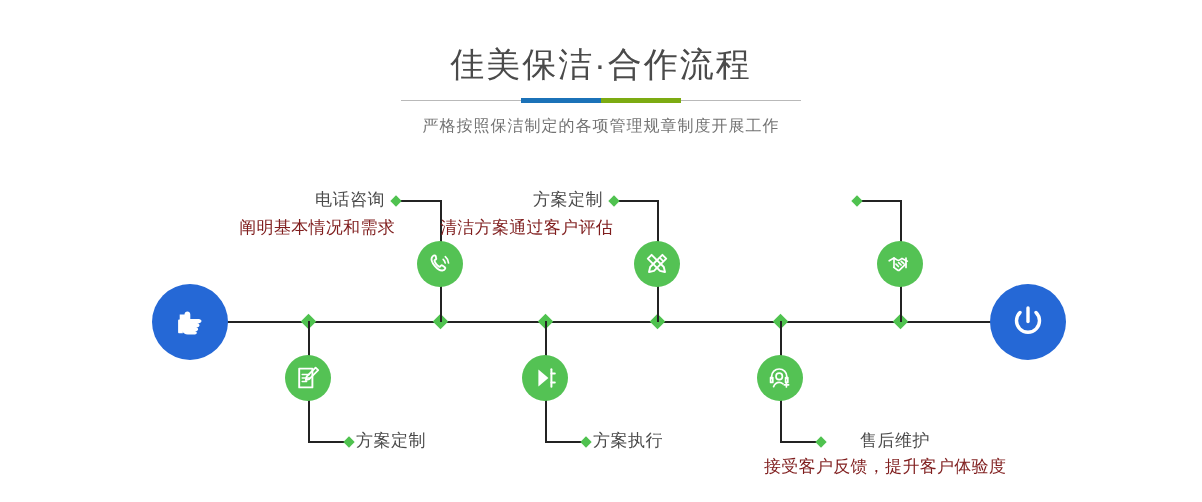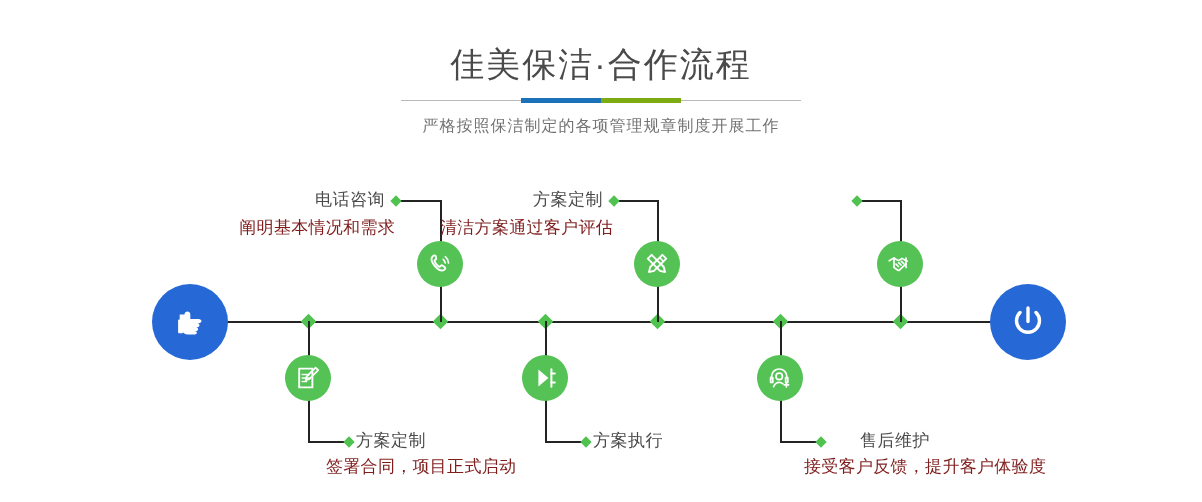--- a/index.html
+++ b/index.html
@@ -266,21 +266,20 @@
       <svg width="28" height="28" viewBox="0 0 28 28">
         <path fill="none" stroke="#ffffff" stroke-width="1.9" stroke-linejoin="round" d="M5.2 4.6h13.2v18.8H5.2z"></path>
         <line x1="8.2" y1="10.5" x2="15.4" y2="10.5" stroke="#ffffff" stroke-width="1.5" stroke-linecap="round"></line>
         <line x1="8.2" y1="14" x2="15.4" y2="14" stroke="#ffffff" stroke-width="1.5" stroke-linecap="round"></line>
         <line x1="8.2" y1="17.5" x2="12.6" y2="17.5" stroke="#ffffff" stroke-width="1.5" stroke-linecap="round"></line>
         <path fill="none" stroke="#ffffff" stroke-width="1.8" stroke-linejoin="round" d="M21.6 3.6l2.6 2.6-9 9-3.4.8.8-3.4z"></path>
       </svg>
     </span>
   </div>
   <div class="step-label" style="left:356px; top:429px;">方案定制</div>
-  <div class="step-desc" style="left:326px; top:455px;">签署合同，项目正式启动</div>
 
   <div>
     <div class="conn-v" style="left:545px; top:321px; height:121px;"></div>
     <div class="conn-h" style="left:545px; top:441px; width:42px;"></div>
     <div class="tip-diamond" style="left:582px; top:438px;"></div>
   </div>
   <div class="step-icon" style="left:522px; top:355px;">
     <span>
       <svg width="28" height="28" viewBox="0 0 28 28">
         <path fill="#ffffff" d="M7.4 5.6l10 8.4-10 8.4z"></path>
@@ -303,15 +302,15 @@
         <path fill="none" stroke="#ffffff" stroke-width="1.7" stroke-linecap="round" d="M5.6 14.4v-1.8a7.6 7.6 0 0 1 15.2 0v1.8"></path>
         <path fill="none" stroke="#ffffff" stroke-width="1.7" stroke-linejoin="round" d="M4.6 13.6h2.2v4.8H4.6zM19.6 13.6h2.2v4.8h-2.2z"></path>
         <circle cx="13.2" cy="12.4" r="3.2" fill="none" stroke="#ffffff" stroke-width="1.7"></circle>
         <path fill="none" stroke="#ffffff" stroke-width="1.7" stroke-linecap="round" d="M7.6 22.6c1.1-2.7 3.2-4.2 5.6-4.2 1.4 0 2.7.5 3.8 1.4"></path>
         <line x1="20.4" y1="18.6" x2="20.4" y2="23" stroke="#ffffff" stroke-width="1.7" stroke-linecap="round"></line>
         <line x1="18.2" y1="20.8" x2="22.6" y2="20.8" stroke="#ffffff" stroke-width="1.7" stroke-linecap="round"></line>
       </svg>
     </span>
   </div>
   <div class="step-label" style="left:828px; top:429px;margin-left:32px;">售后维护</div>
-  <div class="step-desc" style="left:804px; top:455px;">接受客户反馈，提升客户体验度</div>
+  <div class="step-desc" style="left:764px; top:455px;">接受客户反馈，提升客户体验度</div>
 
 </div>
 
 </body></html>

